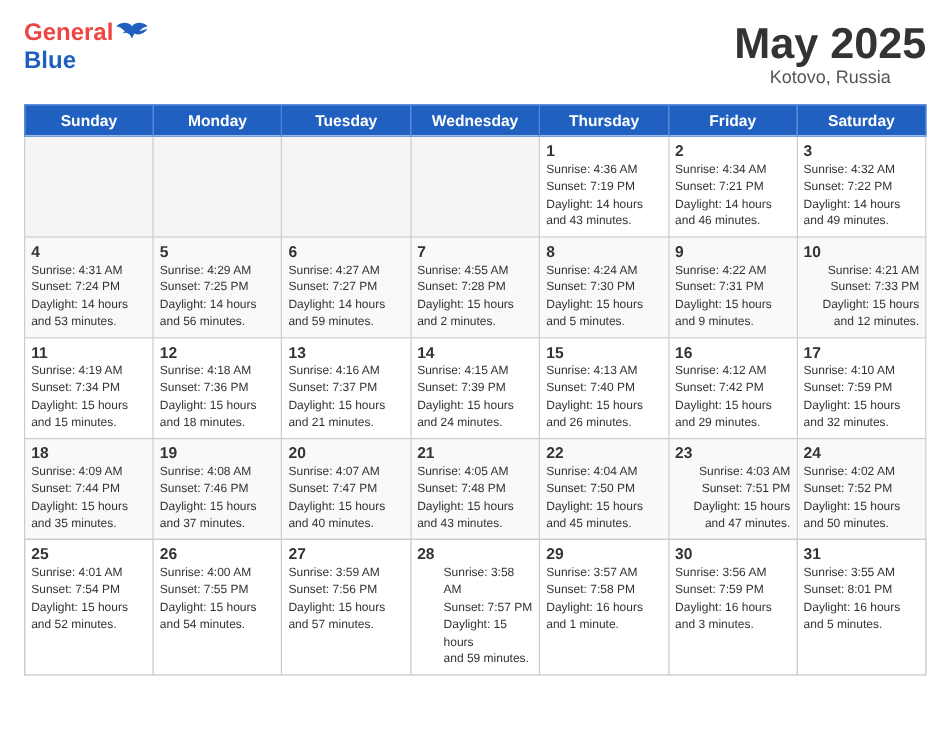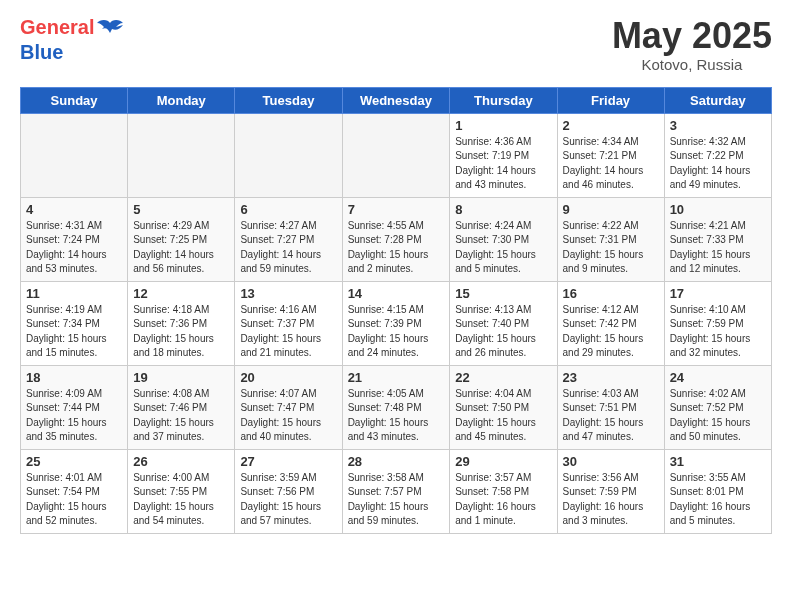--- a/index.html
+++ b/index.html
@@ -177,21 +177,21 @@
           </td>
           <td>
             <span class="day-number">9</span>
             <div class="day-info" style="white-space: pre-line;">Sunrise: 4:22 AM
 Sunset: 7:31 PM
 Daylight: 15 hours
 and 9 minutes.</div>
           </td>
           <td>
             <span class="day-number">10</span>
-            <div class="day-info" style="white-space: pre-line;">Sunrise: 4:21 AM
+            <div class="day-info" style="white-space: pre-line; text-align: right;">Sunrise: 4:21 AM
 Sunset: 7:33 PM
 Daylight: 15 hours
 and 12 minutes.</div>
           </td>
         </tr>
         <tr style="background: rgb(255, 255, 255);">
           <td>
             <span class="day-number">11</span>
             <div class="day-info" style="white-space: pre-line;">Sunrise: 4:19 AM
 Sunset: 7:34 PM
@@ -272,21 +272,21 @@
           </td>
           <td>
             <span class="day-number">22</span>
             <div class="day-info" style="white-space: pre-line;">Sunrise: 4:04 AM
 Sunset: 7:50 PM
 Daylight: 15 hours
 and 45 minutes.</div>
           </td>
           <td>
             <span class="day-number">23</span>
-            <div class="day-info" style="white-space: pre-line;">Sunrise: 4:03 AM
+            <div class="day-info" style="white-space: pre-line; text-align: right;">Sunrise: 4:03 AM
 Sunset: 7:51 PM
 Daylight: 15 hours
 and 47 minutes.</div>
           </td>
           <td>
             <span class="day-number">24</span>
             <div class="day-info" style="white-space: pre-line;">Sunrise: 4:02 AM
 Sunset: 7:52 PM
 Daylight: 15 hours
 and 50 minutes.</div>
@@ -309,21 +309,21 @@
           </td>
           <td>
             <span class="day-number">27</span>
             <div class="day-info" style="white-space: pre-line;">Sunrise: 3:59 AM
 Sunset: 7:56 PM
 Daylight: 15 hours
 and 57 minutes.</div>
           </td>
           <td>
             <span class="day-number">28</span>
-            <div class="day-info" style="white-space: pre-line;">Sunrise: 3:58 AM
+            <div class="day-info" style="white-space: pre-line; margin-left: 22px;">Sunrise: 3:58 AM
 Sunset: 7:57 PM
 Daylight: 15 hours
 and 59 minutes.</div>
           </td>
           <td>
             <span class="day-number">29</span>
             <div class="day-info" style="white-space: pre-line;">Sunrise: 3:57 AM
 Sunset: 7:58 PM
 Daylight: 16 hours
 and 1 minute.</div>

